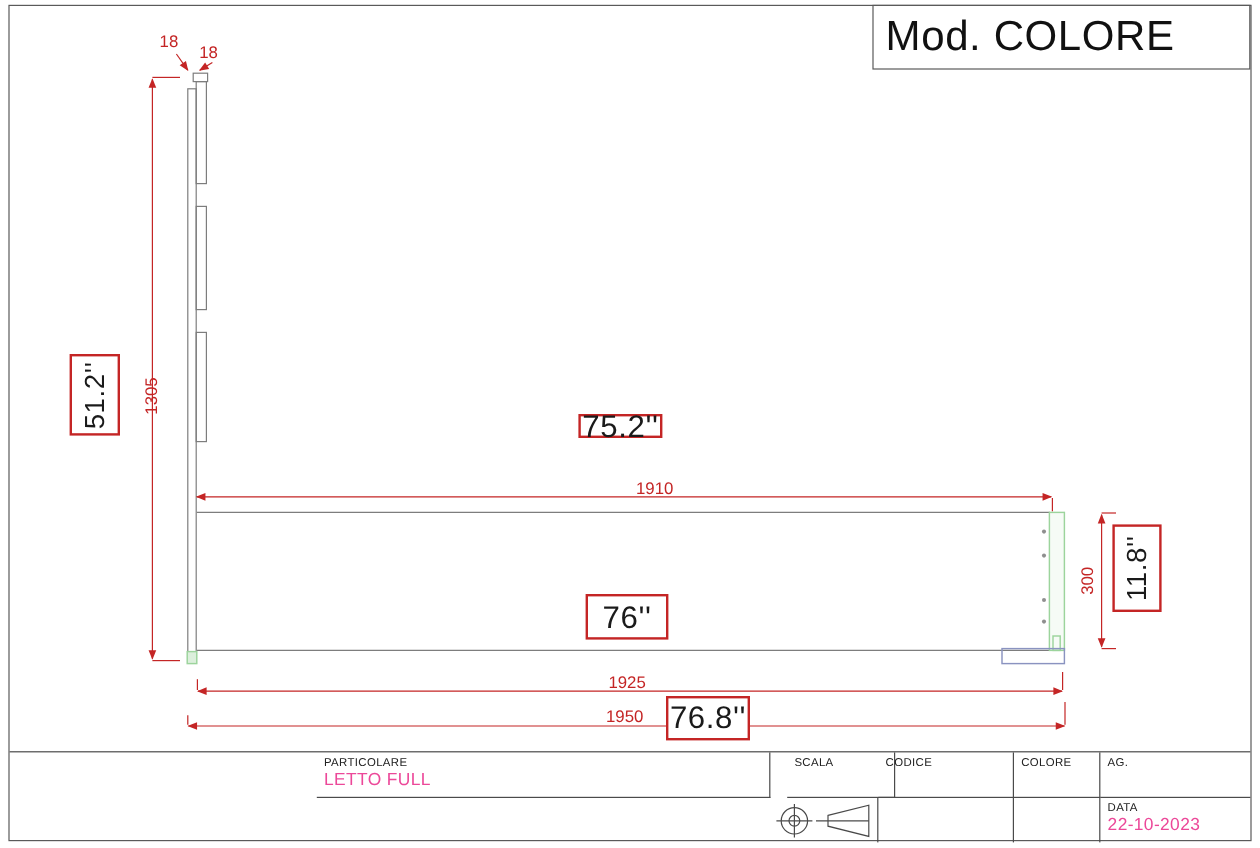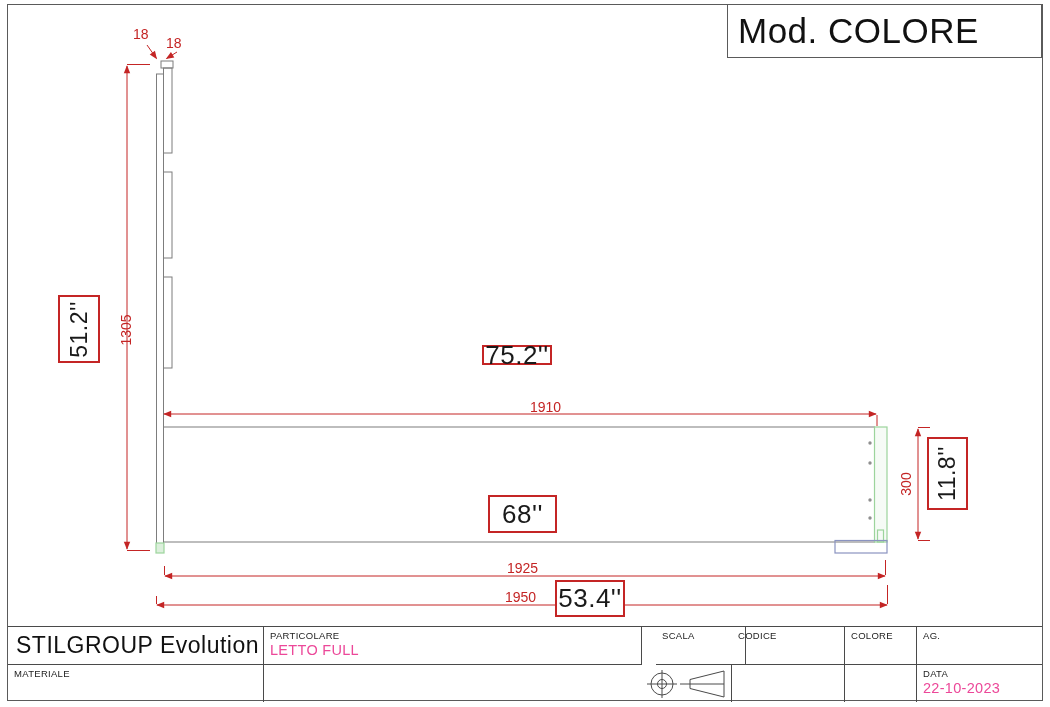--- a/index.html
+++ b/index.html
@@ -120,54 +120,48 @@
     <span class="dimtext vtext">300</span>
   </div>
 
   <div class="inchbox" style="left:58px; top:295px; width:42px; height:68px;">
     <span class="bigv vtext">51.2''</span>
   </div>
   <div class="inchbox" style="left:482px; top:345px; width:70px; height:20px;">
     <span class="big">75.2''</span>
   </div>
   <div class="inchbox" style="left:488px; top:495px; width:69px; height:38px;">
-    <span class="big">68''</span>
+    <span class="big">76''</span>
   </div>
   <div class="inchbox" style="left:555px; top:580px; width:70px; height:37px;">
-    <span class="big">53.4''</span>
+    <span class="big">76.8''</span>
   </div>
   <div class="inchbox" style="left:927px; top:437px; width:41px; height:73px;">
     <span class="bigv vtext">11.8''</span>
   </div>
 
   <div id="tb">
 
-    <div class="cell row-top" id="company-cell" style="left:0; width:256px;">
-      <span>STILGROUP Evolution</span>
-    </div>
     <div class="cell row-top" style="left:256px; width:378px;">
       <div class="lbl">PARTICOLARE</div>
       <div class="val-red red">LETTO FULL</div>
     </div>
     <div class="cell row-top" style="left:634px; width:90px;margin-left:14px;">
       <div class="lbl">SCALA</div>
     </div>
     <div class="cell row-top" style="left:724px; width:113px;">
       <div class="lbl">CODICE</div>
     </div>
     <div class="cell row-top" style="left:837px; width:72px;">
       <div class="lbl">COLORE</div>
     </div>
     <div class="cell row-top" style="left:909px; width:125px; border-right:none;">
       <div class="lbl">AG.</div>
     </div>
 
-    <div class="cell row-bot" style="left:0; width:256px;">
-      <div class="lbl">MATERIALE</div>
-    </div>
     <div class="cell row-bot" style="left:634px; width:90px;">
       <svg width="90" height="37" xmlns="http://www.w3.org/2000/svg">
         <g stroke="#4a4a4a" stroke-width="1" fill="none">
           <circle cx="20" cy="19" r="11"></circle>
           <circle cx="20" cy="19" r="4.5"></circle>
           <line x1="5" y1="19" x2="35" y2="19"></line>
           <line x1="20" y1="5" x2="20" y2="33"></line>
           <polygon points="48,14.5 82,6 82,32 48,23.5"></polygon>
           <line x1="38" y1="19" x2="82" y2="19"></line>
         </g>

